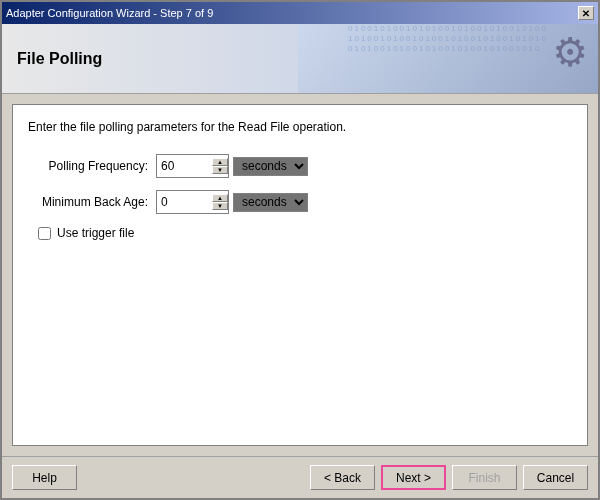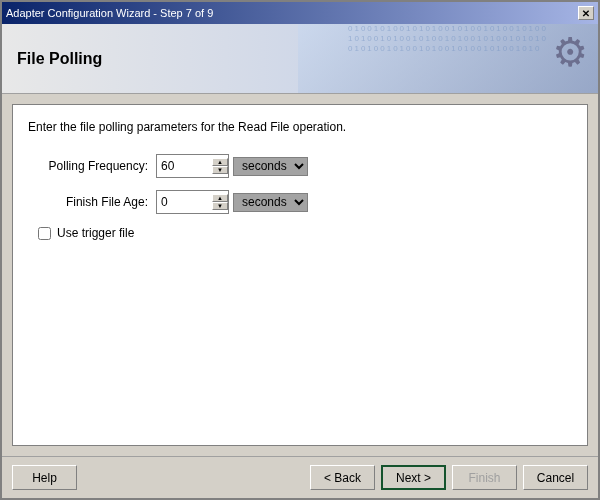--- a/index.html
+++ b/index.html
@@ -168,21 +168,21 @@
       display: flex;
       align-items: center;
       justify-content: center;
       font-size: 6px;
       line-height: 1;
     }
 
     .select-control {
       height: 19px;
       border: 1px solid #808080;
-      background: #a3a3a3;
+      background: #737373;
       padding: 0 4px;
       font-size: 12px;
       cursor: pointer;
       outline: none;
     }
 
     .checkbox-row {
       display: flex;
       align-items: center;
       gap: 6px;
@@ -229,21 +229,21 @@
       border-left-color: #ffffff;
       cursor: pointer;
       font-size: 12px;
       padding: 0 8px;
       display: flex;
       align-items: center;
       justify-content: center;
     }
 
     .btn-highlighted {
-      border: 2px solid #14532d;
+      border: 2px solid #ec4899;
       background: #d4d0c8;
     }
 
     .btn-disabled {
       color: #a0a0a0;
       cursor: default;
     }
 
     .digital-bg {
       position: absolute;
@@ -293,21 +293,21 @@
           </div>
           <select class="select-control">
             <option>seconds</option>
             <option>minutes</option>
             <option>hours</option>
           </select>
         </div>
       </div>
 
       <div class="form-row">
-        <label class="form-label">Finish File Age:</label>
+        <label class="form-label">Minimum Back Age:</label>
         <div class="input-group">
           <div class="spinner-wrapper">
             <input type="text" class="spinner-input" value="0" style="">
             <div class="spinner-buttons">
               <button class="spinner-btn">▲</button>
               <button class="spinner-btn">▼</button>
             </div>
           </div>
           <select class="select-control">
             <option>seconds</option>

